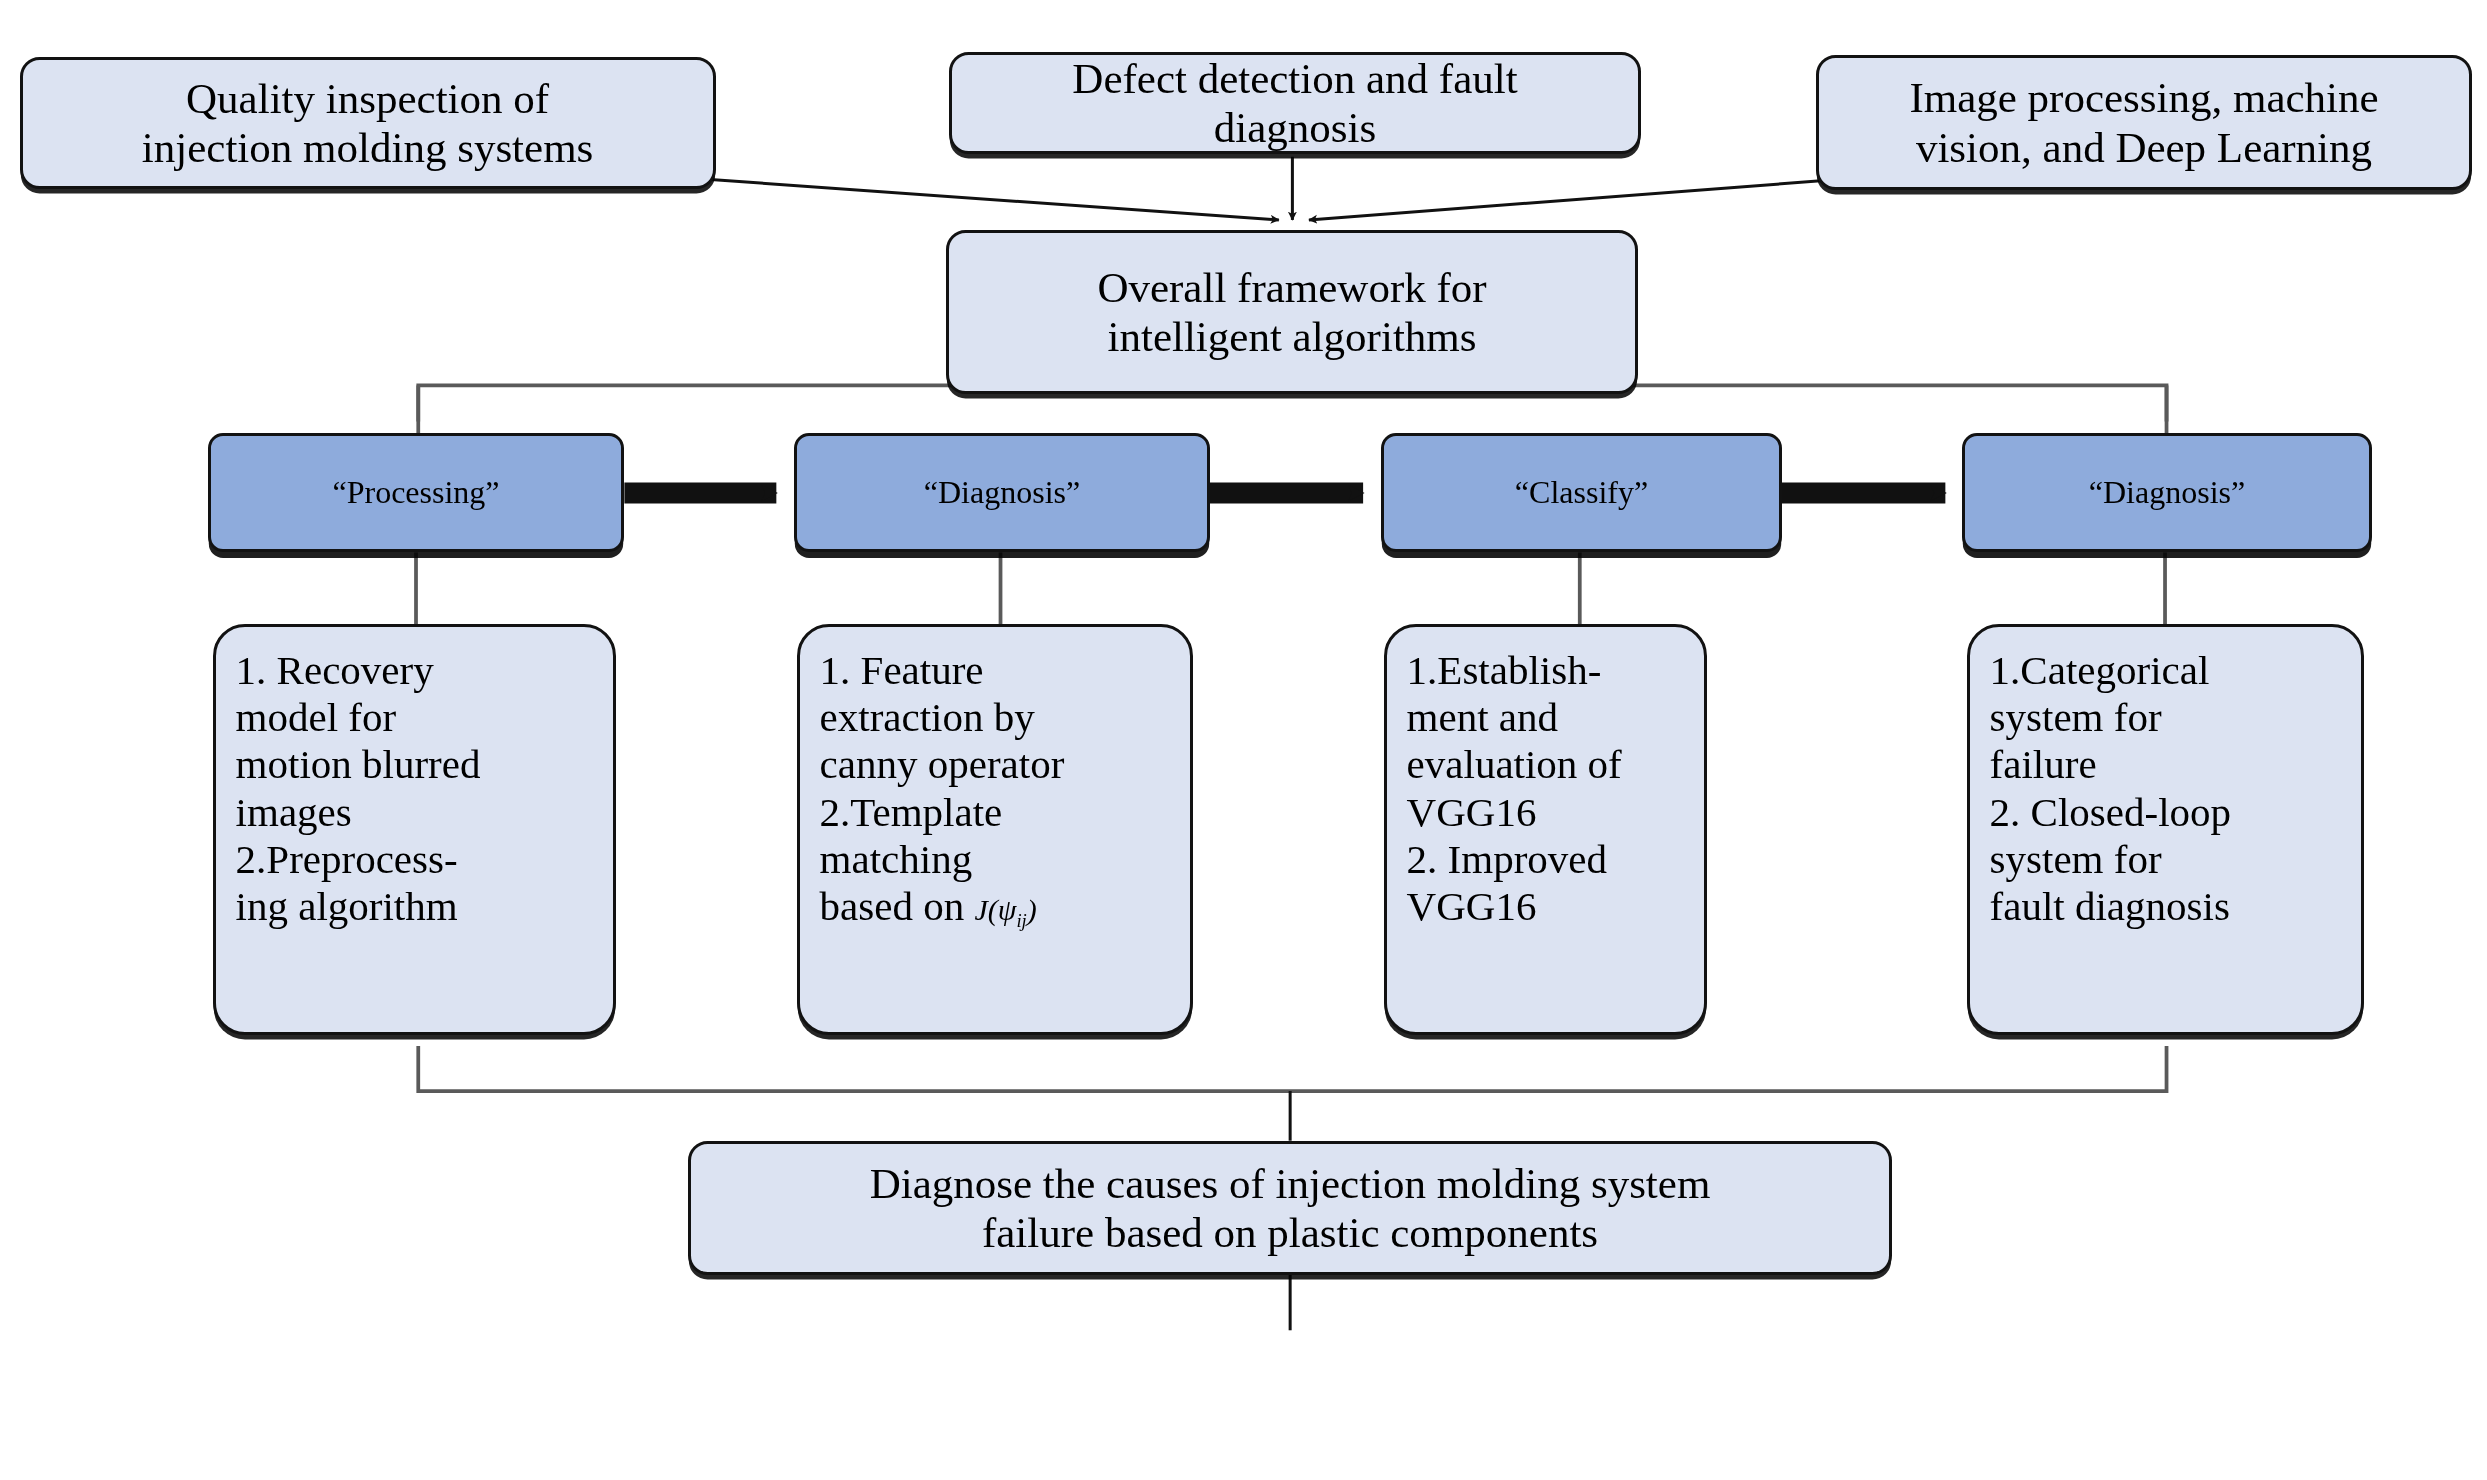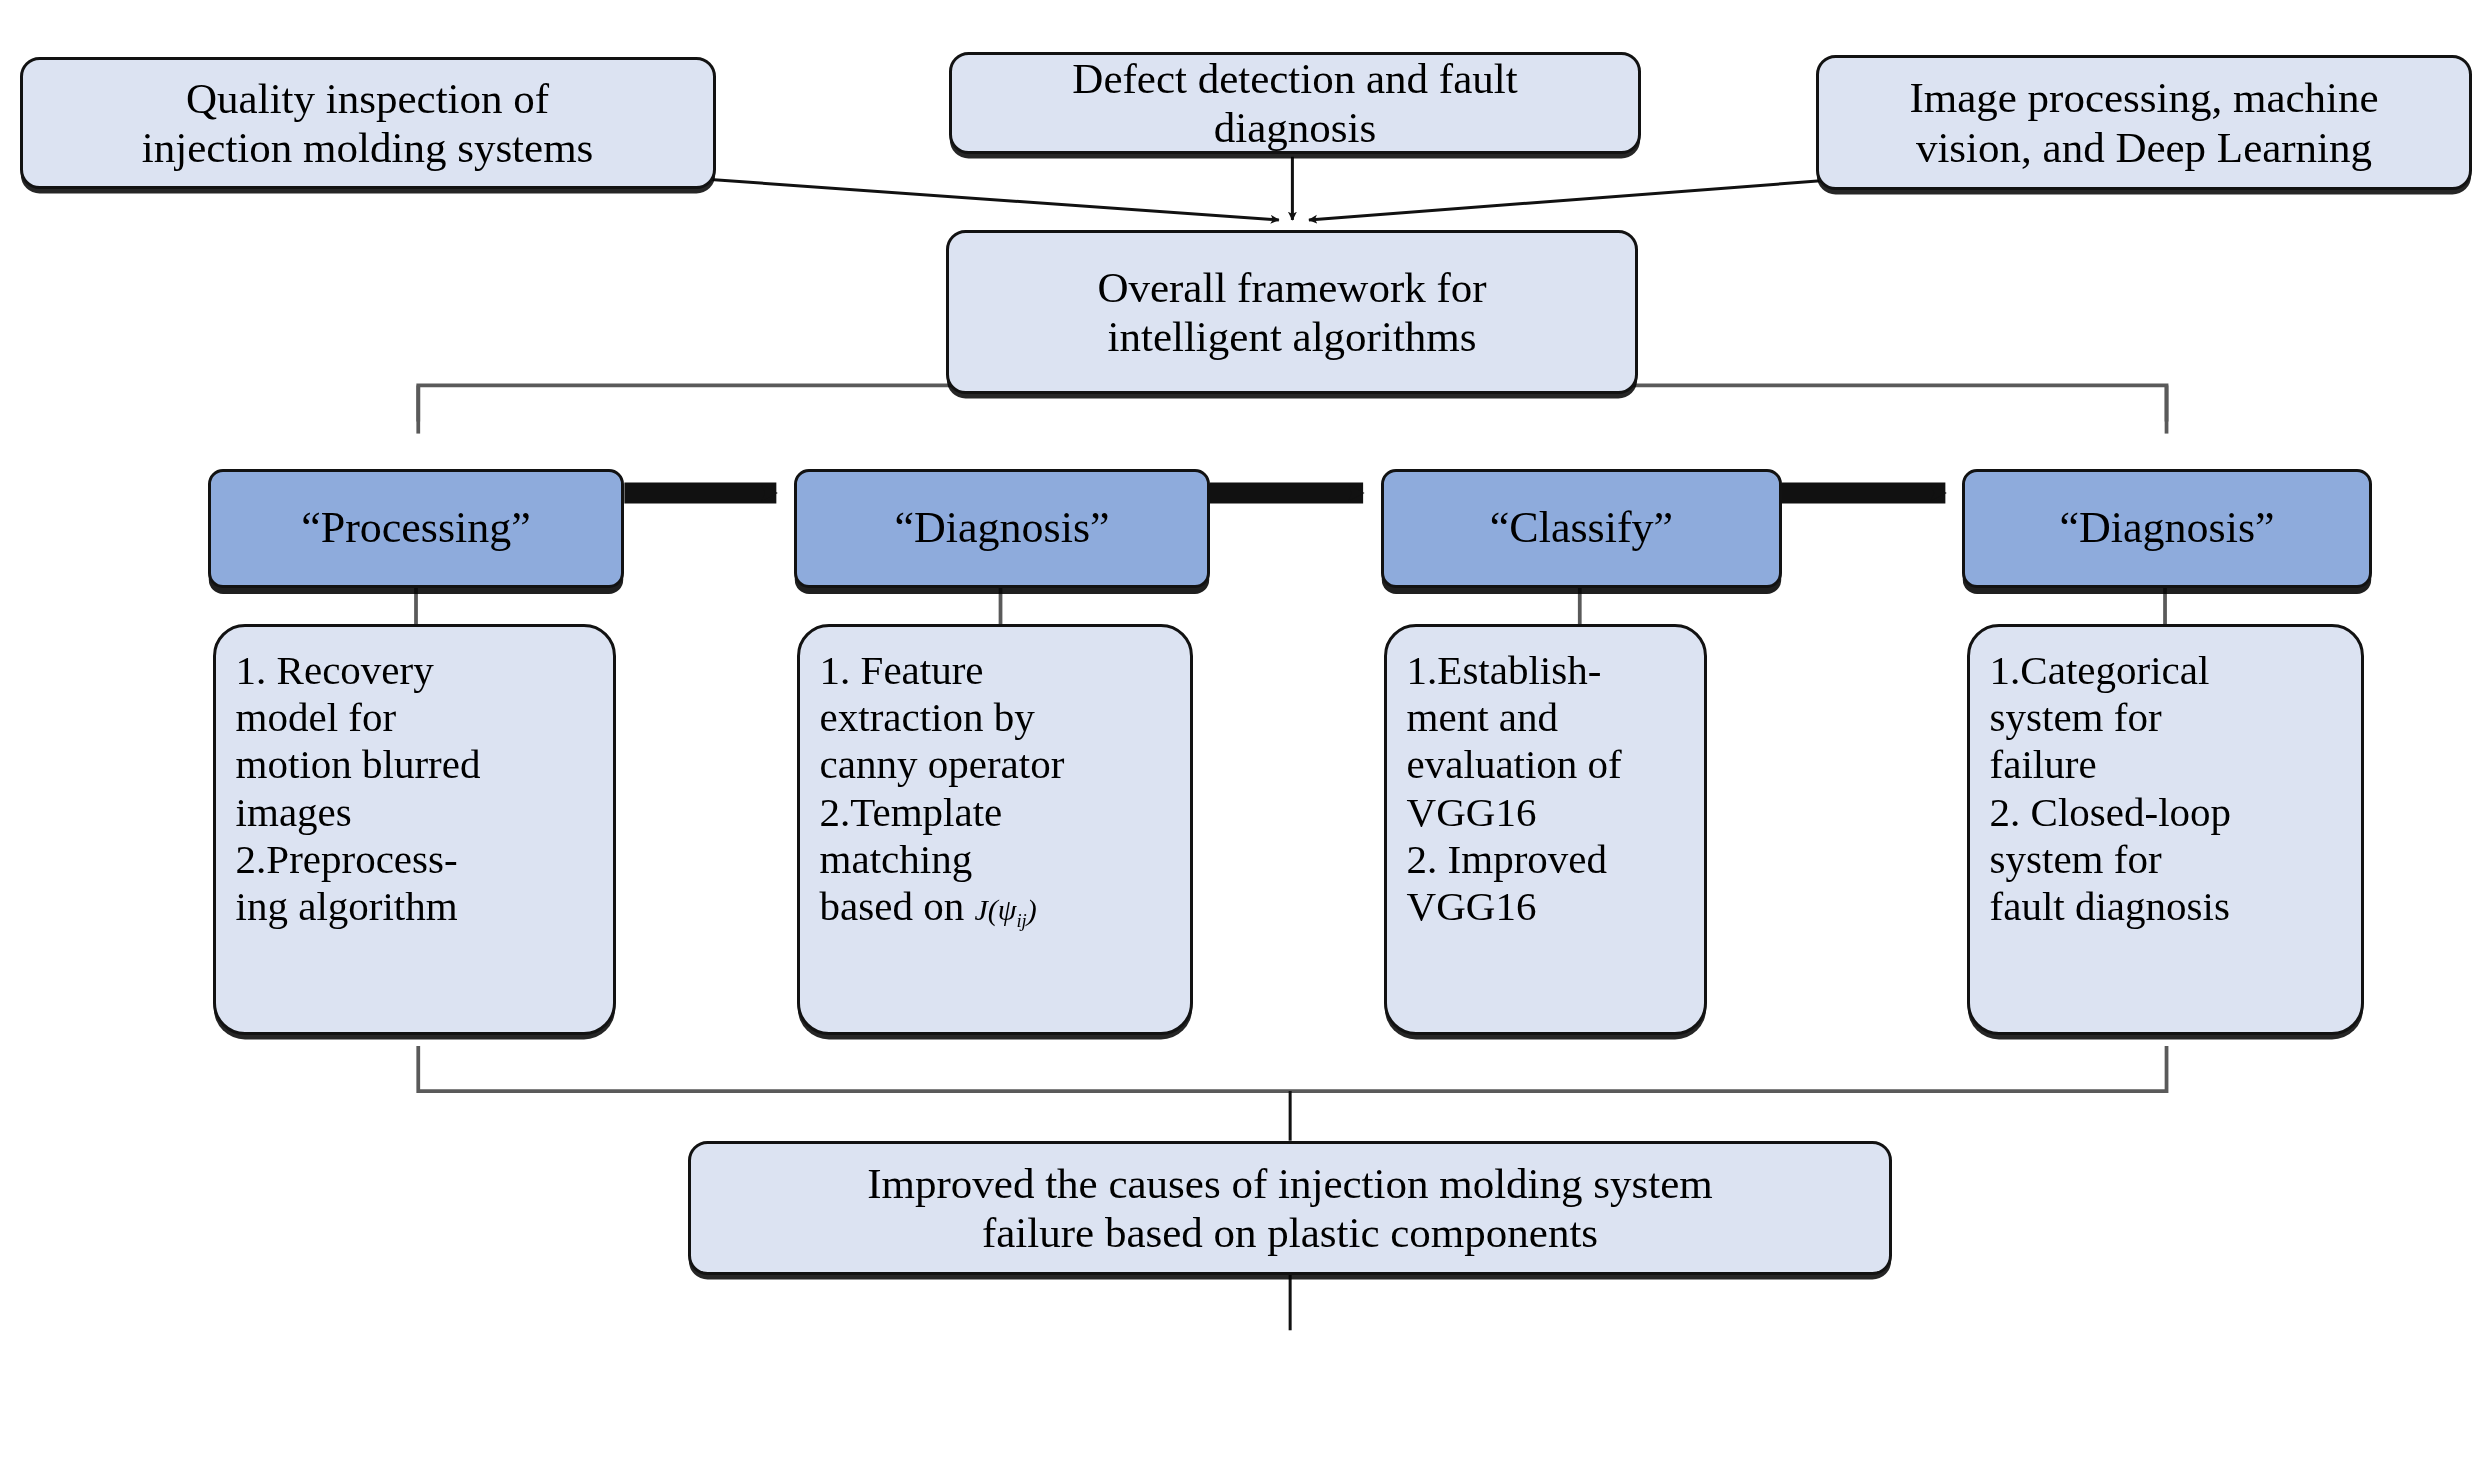--- a/index.html
+++ b/index.html
@@ -36,24 +36,23 @@
   
   .framework{
     left:946px;top:230px;width:692px;height:164px;
     font-size:43px;padding:0 13.5px;
   }
 
   
   .stagebox{
     background:#8eabdc;
     border-radius:15px;
-    font-size:44px;
+    font-size:32px;
     top:433px;height:119px;
     box-shadow:0 6.8px 0 -0.8px rgba(0,0,0,0.88);
-    margin-top:36px;
   }
   .stagebox.b1{left:208px; width:416px;}
   .stagebox.b2{left:794px;width:416px;}
   .stagebox.b3{left:1381px;width:401px;}
   .stagebox.b4{left:1962px;width:410px;}
 
   
   .detail{
     top:624px;height:411px;
     border-radius:32px;
@@ -187,18 +186,18 @@
   <div class="node detail d4">
     <span class="txt">1.Categorical
 system for
 failure
 2. Closed-loop
 system for
 fault diagnosis</span>
   </div>
 
   <div class="node outcome o1">
-    <span class="txt" style="white-space:pre-line">Improved the causes of injection molding system
+    <span class="txt" style="white-space:pre-line">Diagnose the causes of injection molding system
 failure based on plastic components</span>
   </div>
 
 </div>
 
 
 </body></html>

